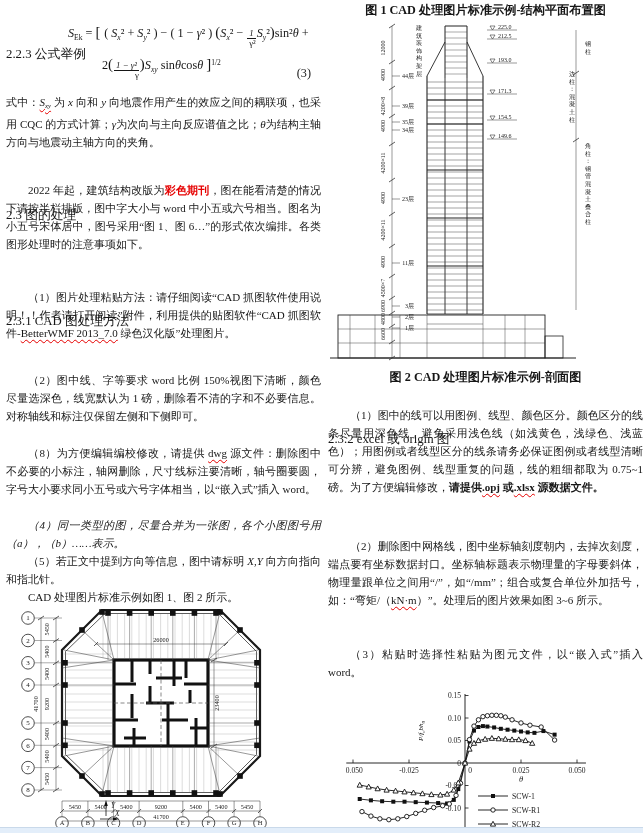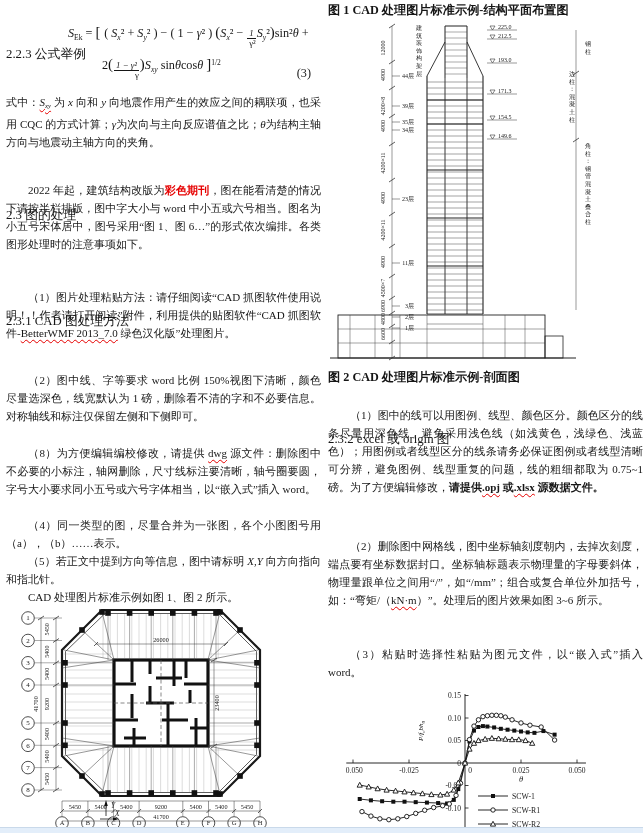--- a/index.html
+++ b/index.html
@@ -2,21 +2,21 @@
 <html style="--accent: #e60000; --ink: #161616;"><head>
 <meta charset="utf-8">
 <style>
   :root{ --accent:#e60000; --ink:#161616; }
   html,body{margin:0;padding:0;width:643px;height:833px;overflow:hidden;background:#fff;}
   body{font-family:"Liberation Serif","DejaVu Serif",serif;color:var(--ink);}
   .abs{position:absolute;}
   .para{position:absolute;width:315px;font-size:11px;line-height:18px;text-align:justify;letter-spacing:0;}
   .indent{text-indent:2em;}
   .heading{position:absolute;font-size:12.8px;white-space:nowrap;margin-top:44px;}
-  .caption{position:absolute;width:315px;font-size:12.2px;font-weight:600;}
+  .caption{position:absolute;width:315px;text-align:center;font-size:12.2px;font-weight:600;}
   .i{font-style:italic;}
   .b{font-weight:bold;}
   .red{color:var(--accent);}
   .sq{text-decoration:underline wavy var(--accent);text-decoration-thickness:1px;text-underline-offset:2px;}
   .sub{font-size:0.62em;vertical-align:-0.35em;}
   .sup{font-size:0.62em;vertical-align:0.5em;}
   .big{font-size:1.22em;}
   .frac{display:inline-block;text-align:center;vertical-align:-0.75em;margin:0 1px;}
   .frac .fn{display:block;font-size:0.72em;line-height:1.05;border-bottom:0.9px solid var(--ink);padding:0 2px;font-style:italic;}
   .frac .fd{display:block;font-size:0.72em;line-height:1.05;text-align:right;}
@@ -38,21 +38,21 @@
   <span class="eqnum">(3)</span>
 </div>
 
 <div class="para" style="left:6px;top:93px;"><span>式中：</span><span class="i sq">S</span><span class="sub i sq">xy</span><span> 为 </span><span class="i">x</span><span> 向和 </span><span class="i">y</span><span> 向地震作用产生的效应之间的耦联项，也采用 CQC 的方式计算；</span><span class="i">γ</span><span>为次向与主向反应谱值之比；</span><span class="i">θ</span><span>为结构主轴方向与地震动主轴方向的夹角。</span></div>
 <div class="heading" style="left:6px;top:163px;">2.3  图的处理</div>
 <div class="para indent" style="left:6px;top:181px;"><span>2022 年起，建筑结构改版为</span><span class="red b">彩色期刊</span><span>，图在能看清楚的情况下请按半栏排版，图中字大小与 word 中小五或六号相当。图名为小五号宋体居中，图号采用“图 1、图 6…”的形式依次编排。各类图形处理时的注意事项如下。</span></div>
 <div class="heading" style="left:6px;top:269px;">2.3.1 CAD 图处理方法</div>
 <div class="para indent" style="left:6px;top:288px;"><span>（1）图片处理粘贴方法：请仔细阅读“CAD 抓图软件使用说明！！作者请打开阅读”附件，利用提供的贴图软件“CAD 抓图软件-</span><span class="sq">BetterWMF 2013_7.0</span><span> 绿色汉化版”处理图片。</span></div>
 <div class="para indent" style="left:6px;top:371px;"><span>（2）图中线、字等要求 word 比例 150%视图下清晰，颜色尽量选深色，线宽默认为 1 磅，删除看不清的字和不必要信息。对称轴线和标注仅保留左侧和下侧即可。</span></div>
 <div class="para indent" style="left:6px;top:444px;"><span>（8）为方便编辑编校修改，请提供 </span><span class="sq">dwg</span><span> 源文件：删除图中不必要的小标注，轴网删除，尺寸线标注要清晰，轴号圈要圆，字号大小要求同小五号或六号字体相当，以“嵌入式”插入 word。</span></div>
-<div class="para indent" style="left:6px;top:516px;"><span>（4）同一类型的图，尽量合并为一张图，各个小图图号用（a），（b）……表示。</span></div>
+<div class="para indent" style="left:6px;top:516px;font-style:italic;"><span>（4）同一类型的图，尽量合并为一张图，各个小图图号用（a），（b）……表示。</span></div>
 <div class="para indent" style="left:6px;top:552px;"><span>（5）若正文中提到方向等信息，图中请标明 </span><span class="i">X,Y</span><span> 向方向指向和指北针。</span></div>
 <div class="para indent" style="left:6px;top:588px;"><span>CAD 处理图片标准示例如图 1、图 2 所示。</span></div>
 
 <svg id="plan-svg" class="abs" style="left:6px;top:608px;" width="330" height="225" viewBox="0 0 330 225">
     <g>
       <polygon points="96,2 214,2 254,42 254,148 214,188 96,188 56,148 56,42" fill="none" stroke="#1a1a1a" stroke-width="2.2"></polygon>
       <polygon points="99,5.5 212.5,5.5 250.5,43.5 250.5,146.5 212.5,184.5 99,184.5 59.5,146.5 59.5,43.5" fill="none" stroke="#1a1a1a" stroke-width="0.7"></polygon>
       <rect x="108" y="52" width="94" height="86" fill="none" stroke="#111" stroke-width="3.2"></rect>
       <line x1="126" y1="52" x2="126" y2="74" stroke="#111" stroke-width="3"></line>
       <line x1="126" y1="86" x2="126" y2="110" stroke="#111" stroke-width="3"></line>

